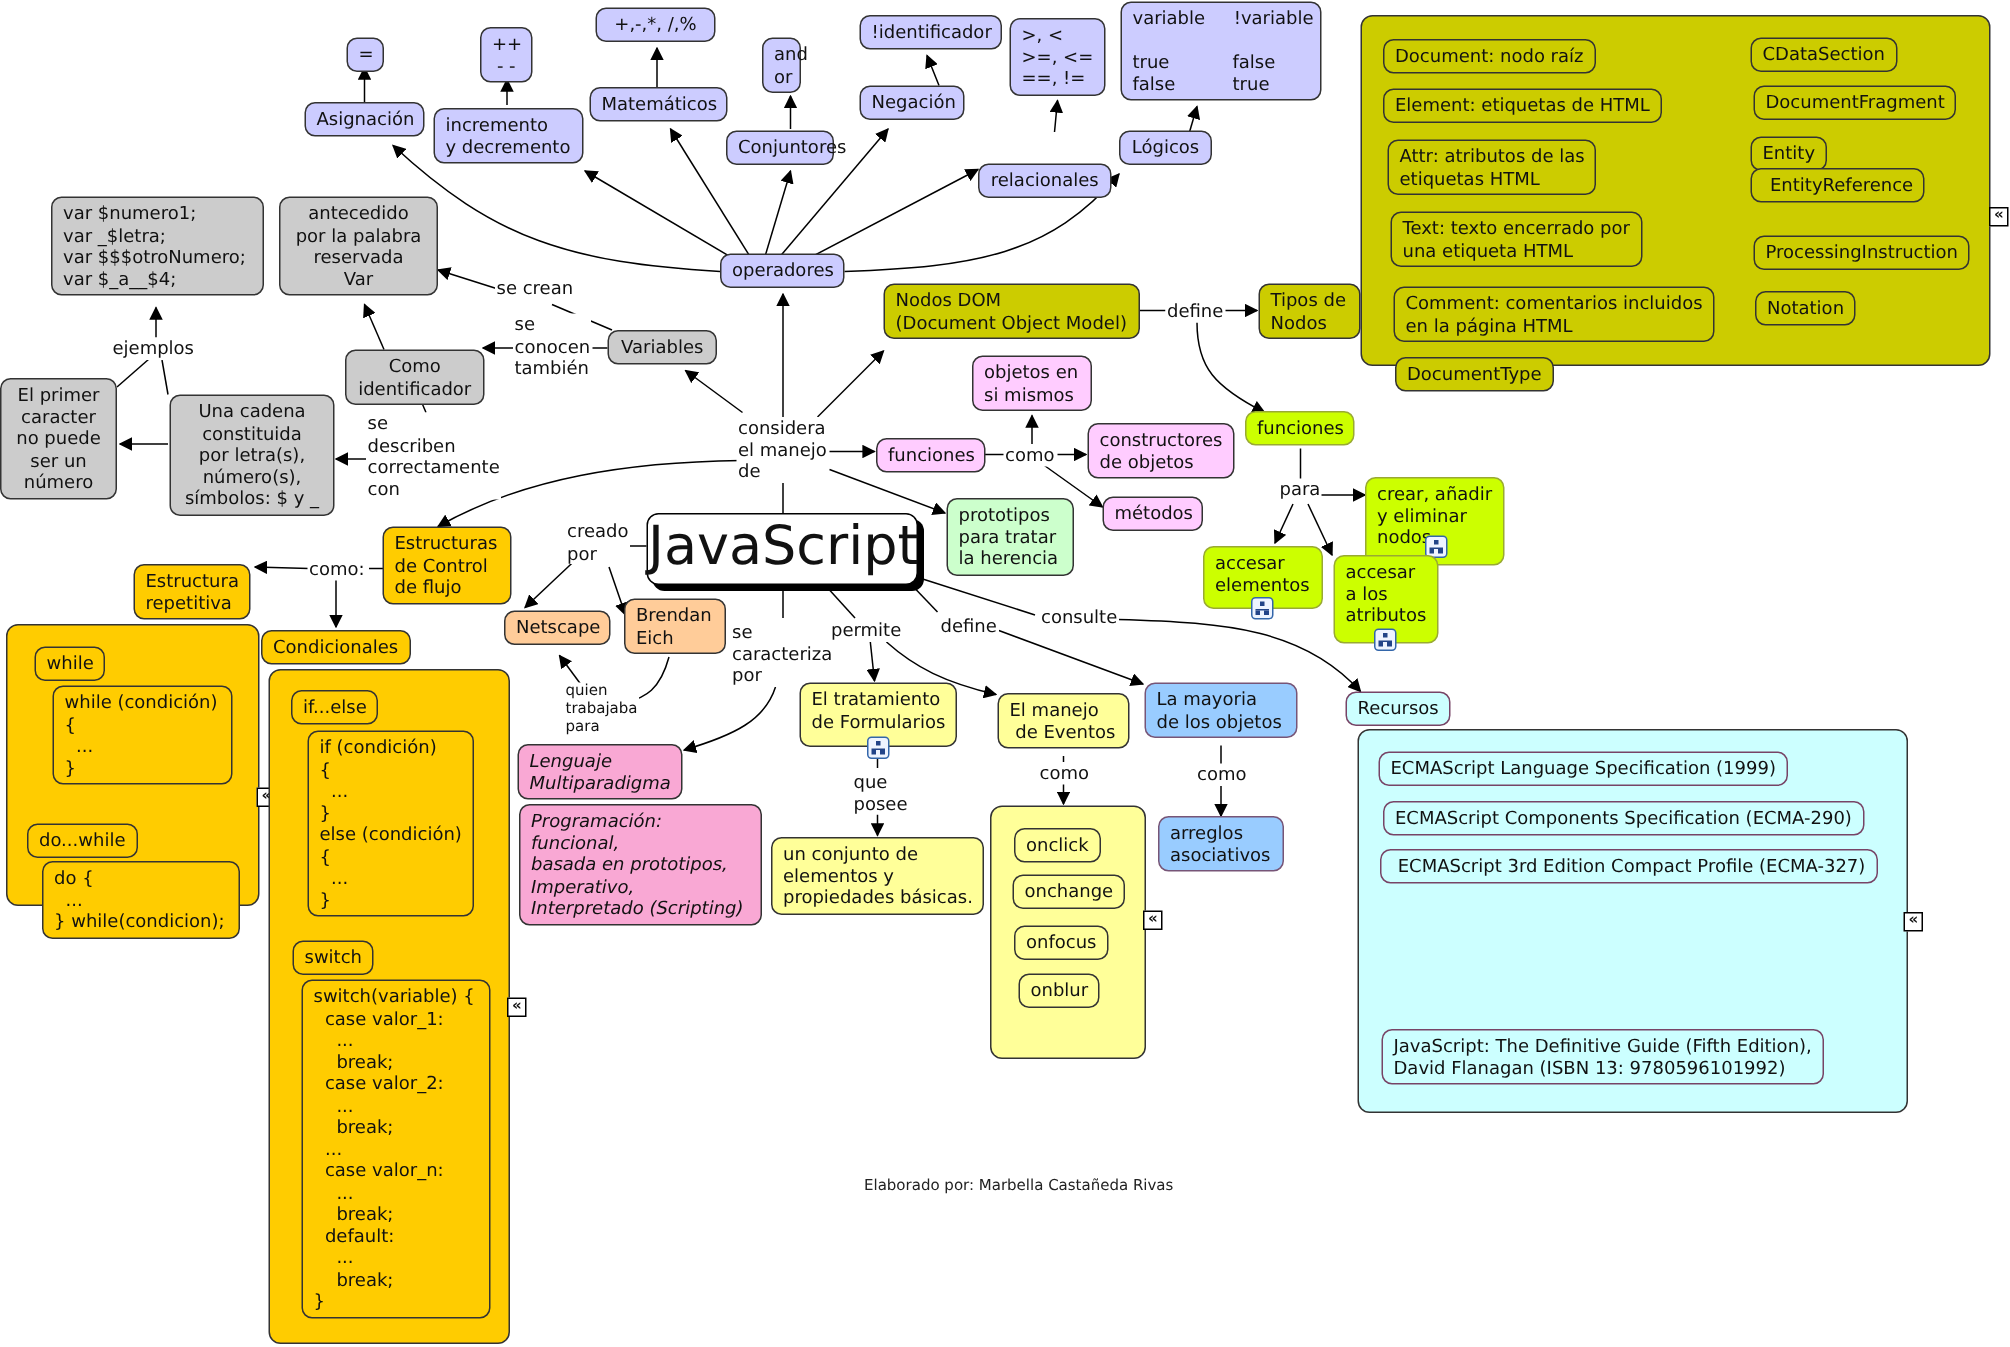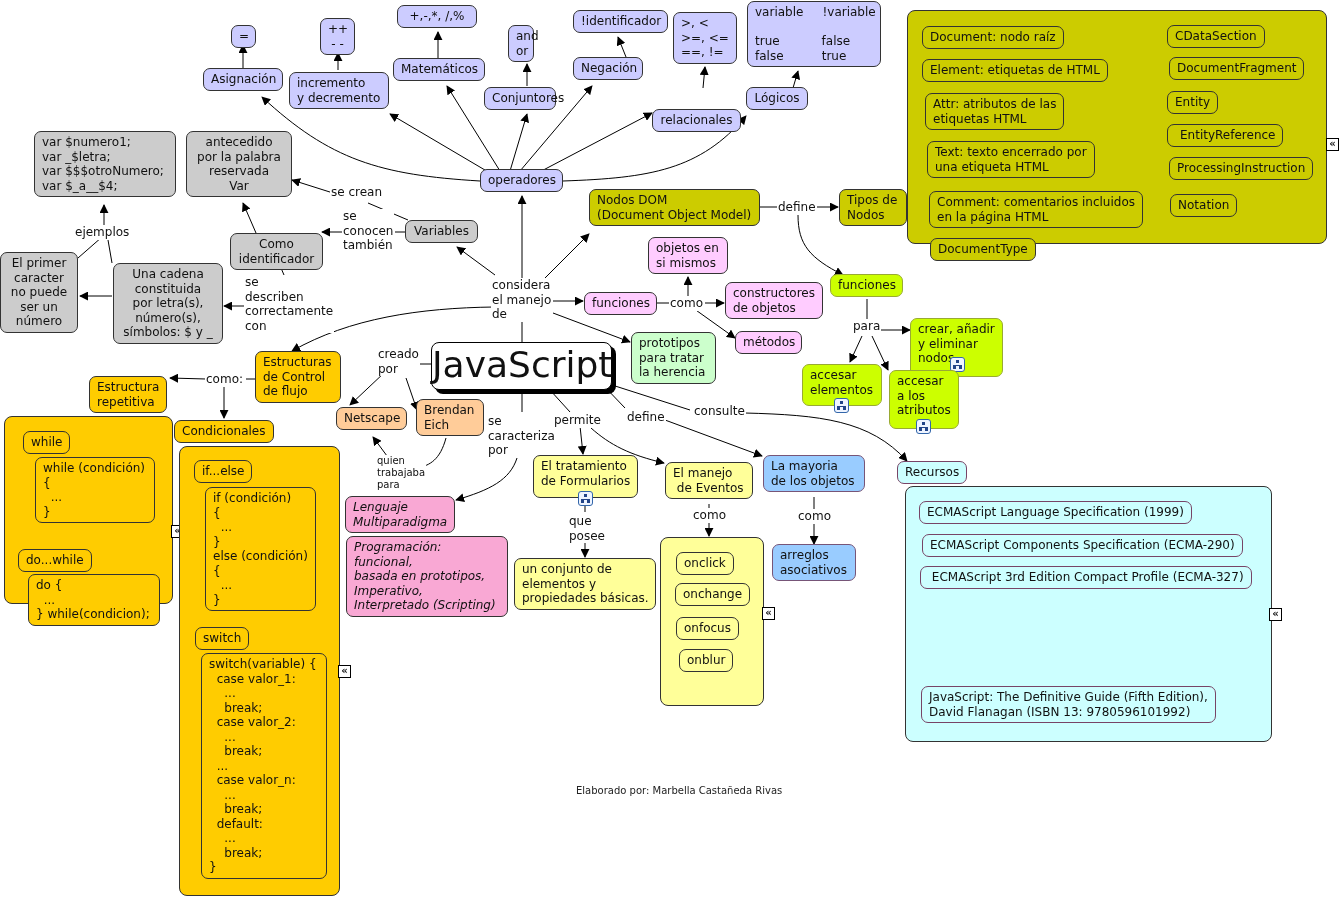--- a/index.html
+++ b/index.html
@@ -186,21 +186,21 @@
   <div class="node olive" style="left:19px;top:130px;">Text: texto encerrado por
 una etiqueta HTML</div>
   <div class="node olive" style="left:17px;top:82px;">Attr: atributos de las
 etiquetas HTML</div>
   <div class="node olive" style="left:21px;top:180px;">Comment: comentarios incluidos
 en la página HTML</div>
   <div class="node olive" style="left:22px;top:227px;">DocumentType</div>
   <div class="node olive" style="left:259px;top:14px;">CDataSection</div>
   <div class="node olive" style="left:261px;top:46px;">DocumentFragment</div>
   <div class="node olive" style="left:259px;top:80px;">Entity</div>
-  <div class="node olive" style="left:259px;top:113px;padding-left:12px;">EntityReference</div>
+  <div class="node olive" style="left:259px;top:101px;padding-left:12px;">EntityReference</div>
   <div class="node olive" style="left:261px;top:146px;">ProcessingInstruction</div>
   <div class="node olive" style="left:262px;top:183px;">Notation</div>
 </div>
 <div class="collapse" style="left:1326px;top:138px;">«</div>
 
 <div class="node lime" style="left:830px;top:274px;width:73px;">funciones</div>
 <div class="lbl" style="left:852px;top:319px;">para</div>
 <div class="node lime" style="left:910px;top:318px;width:93px;height:59px;">crear, añadir
 y eliminar
 nodos</div>

